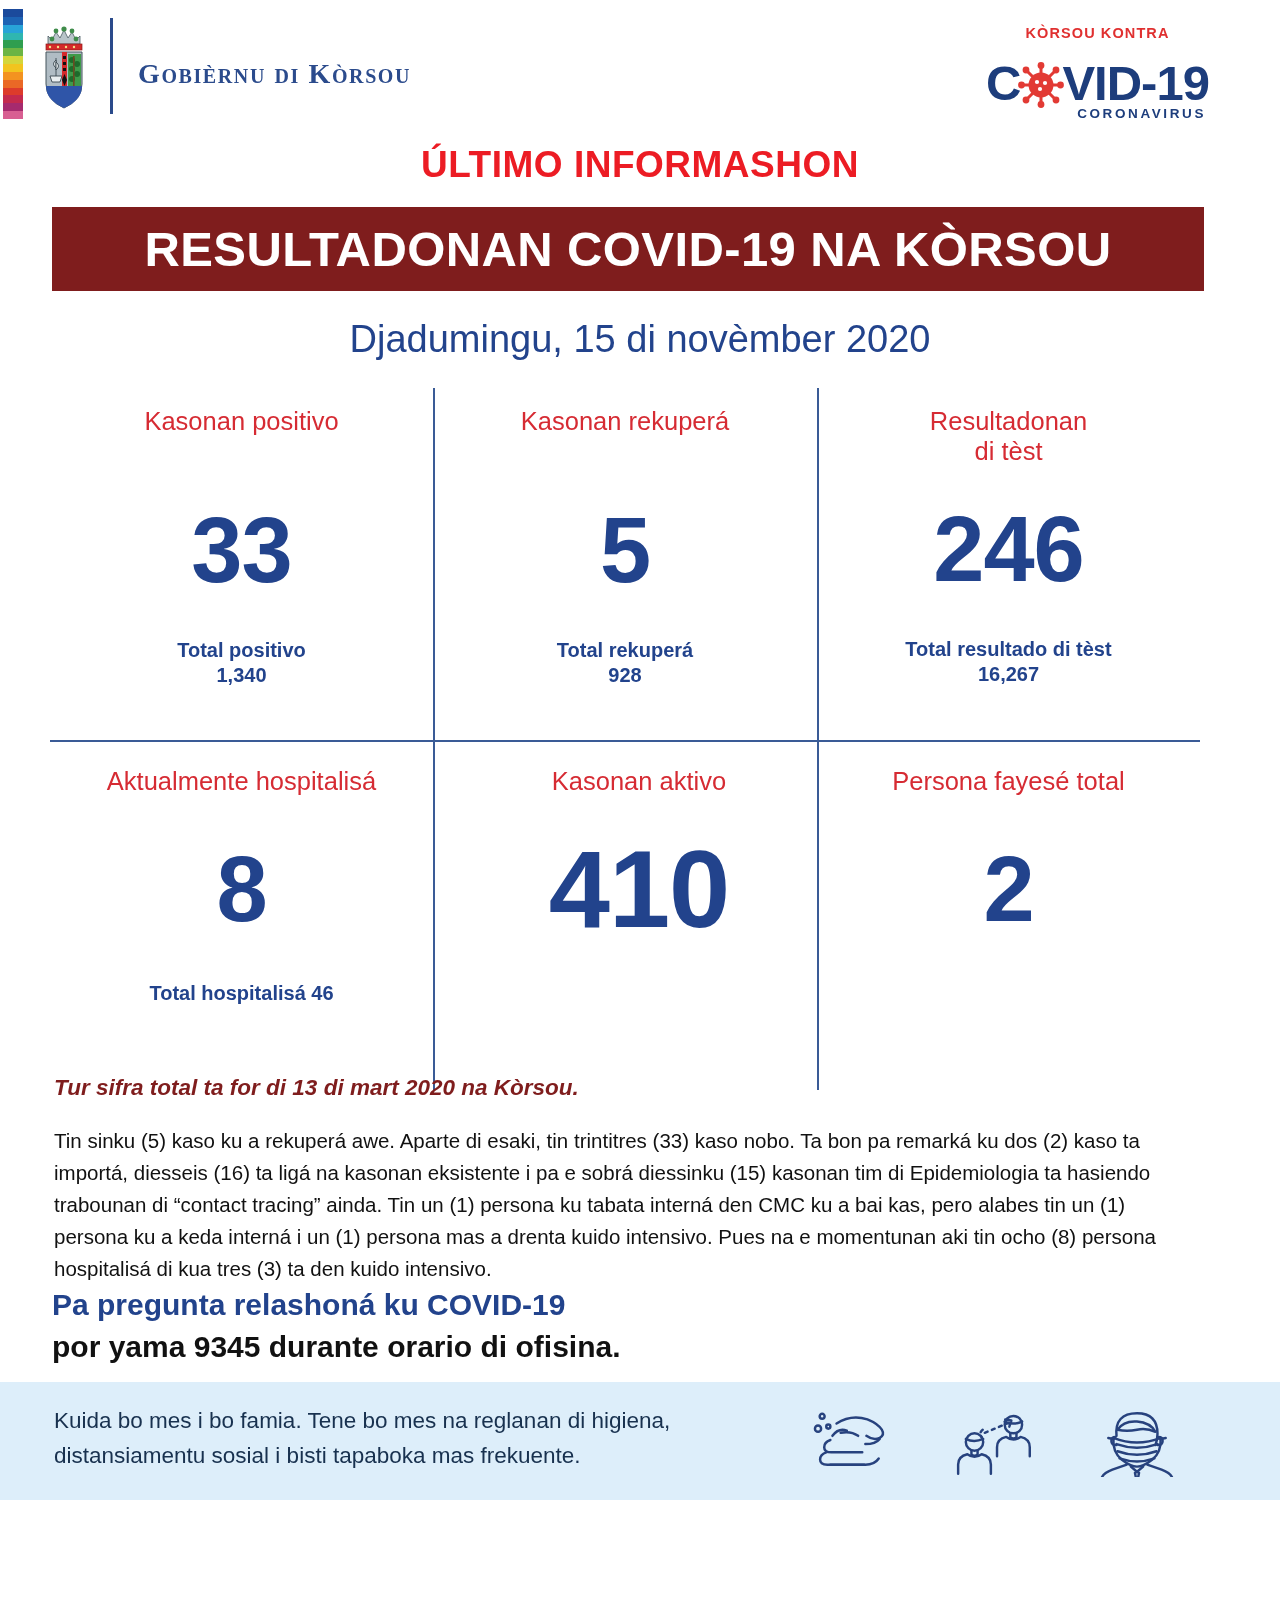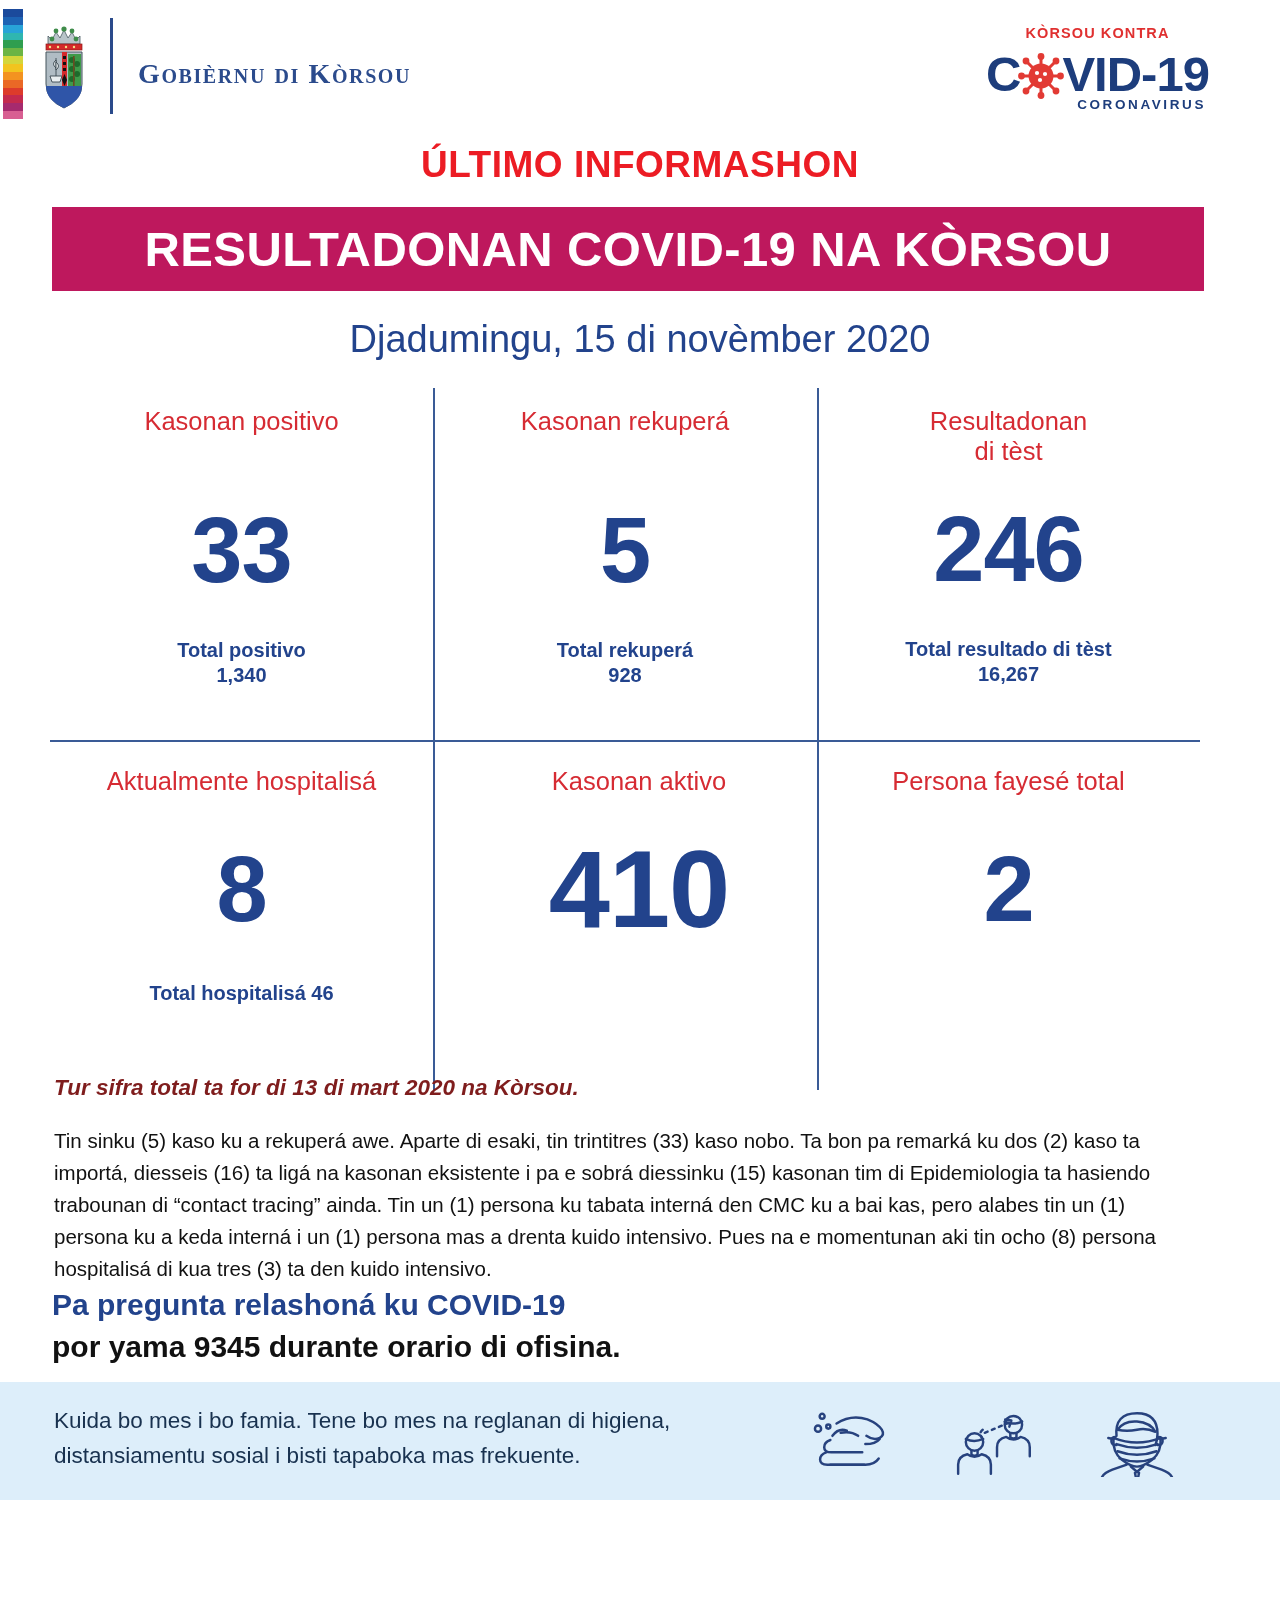--- a/index.html
+++ b/index.html
@@ -59,21 +59,21 @@
     right: 70px; top: 26px;
     width: 225px; height: 88px;
     text-align: center;
   }
   .covid-kontra {
     font-size: 14.5px;
     font-weight: bold;
     color: #e03030;
     letter-spacing: 1.1px;
     line-height: 1;
-    margin-bottom: 9px;
+    margin-bottom: 18px;
   }
   .covid-word {
     display: flex;
     align-items: center;
     justify-content: center;
     font-size: 49px;
     font-weight: bold;
     color: #1d3d7c;
     letter-spacing: -1px;
     line-height: 1.02;
@@ -102,21 +102,21 @@
     text-align: center;
     font-size: 37px;
     font-weight: bold;
     color: #ec1c24;
     letter-spacing: 0.5px;
   }
   .banner {
     position: absolute;
     left: 52px; top: 207px;
     width: 1152px; height: 84px;
-    background: #be185d;
+    background: #7f1d1d;
     display: flex; align-items: center; justify-content: center;
   }
   .banner-text {
     color: #ffffff;
     font-size: 49px;
     font-weight: bold;
     letter-spacing: 0.4px;
     white-space: nowrap;
   }
   .date-line {

